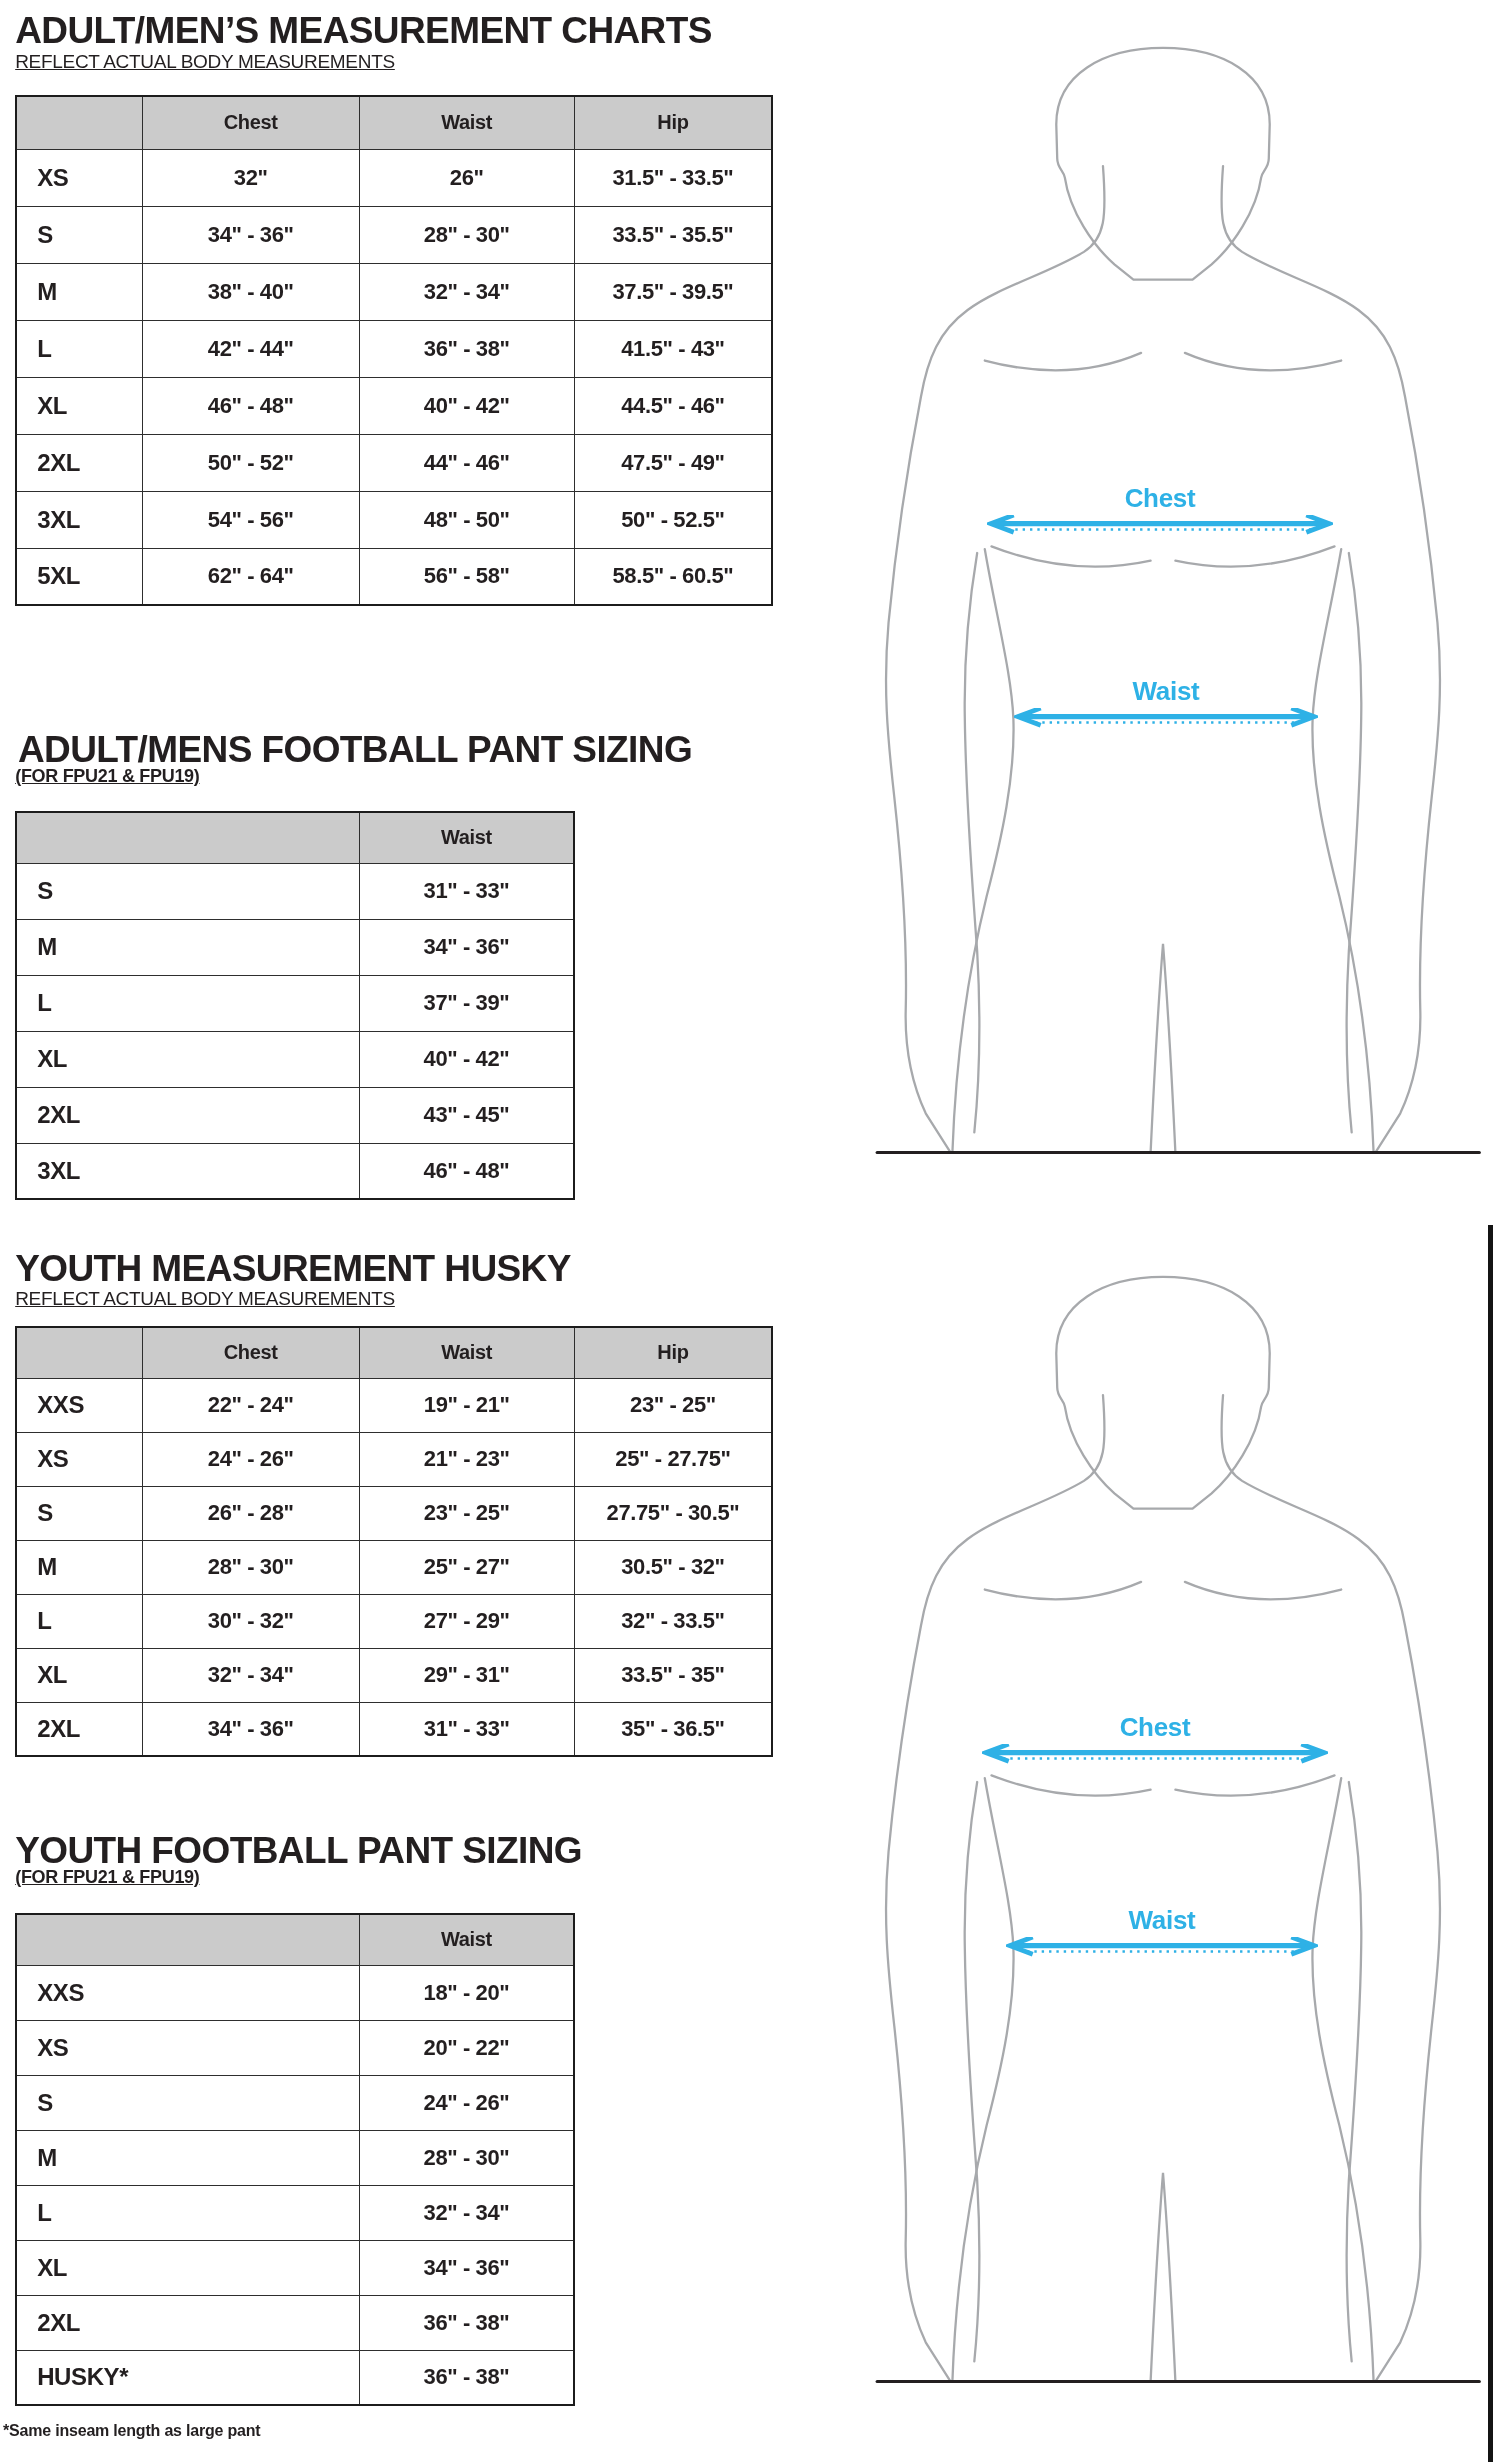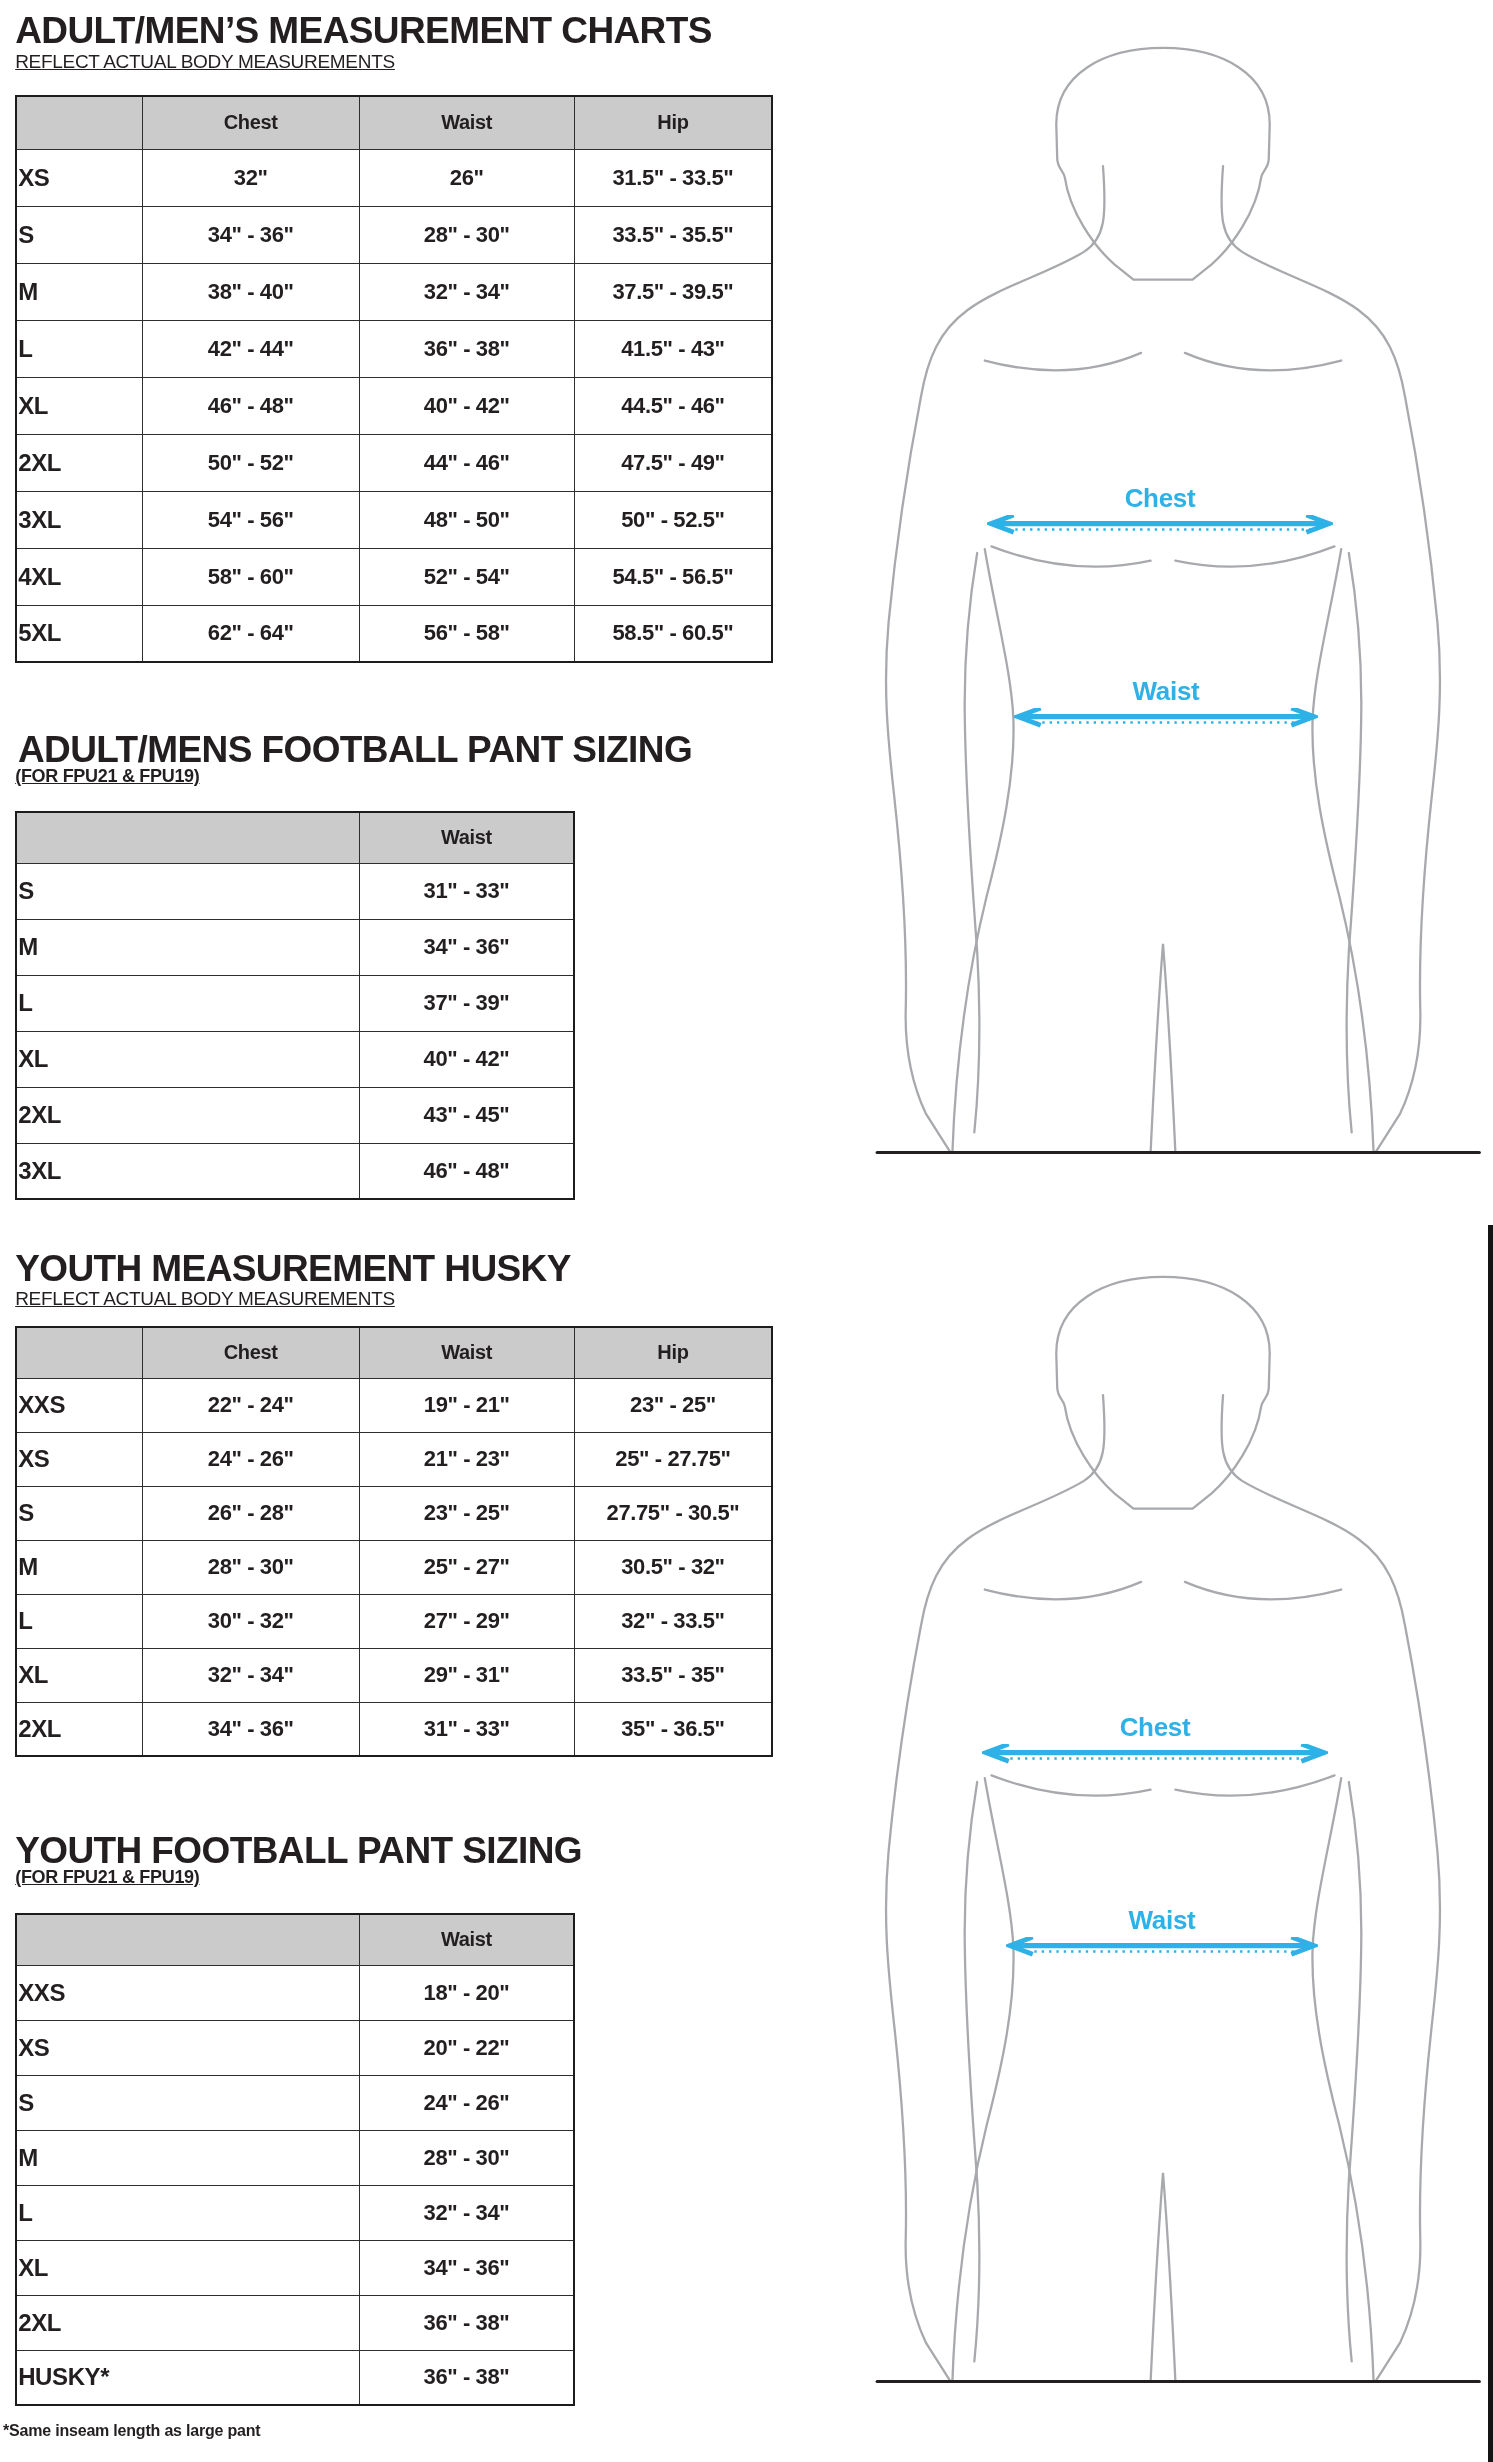--- a/index.html
+++ b/index.html
@@ -7,21 +7,21 @@
     width:1493px;height:2462px;position:relative;background:#ffffff;
     font-family:"Liberation Sans",sans-serif;color:#231f20;overflow:hidden;
   }
   .abs{position:absolute;}
   .sec-title{font-size:37px;font-weight:bold;letter-spacing:-0.6px;white-space:nowrap;}
   .sec-sub{font-size:19px;font-weight:400;letter-spacing:-0.3px;white-space:nowrap;text-decoration:underline;}
   .sec-sub.bold{font-size:18px;font-weight:bold;}
   table.size-table{border-collapse:collapse;border:2.9px solid #1c1c1c;table-layout:fixed;background:#fff;}
   table.size-table td,table.size-table th{border:1.9px solid #2e2e2e;overflow:hidden;}
   table.size-table th.col-h{background:#cbcbcb;font-size:20px;font-weight:bold;text-align:center;letter-spacing:-0.3px;}
-  table.size-table td.size-cell{text-align:left;padding-left:1px;font-size:24px;font-weight:bold;letter-spacing:-0.4px;margin-top:12px;}
+  table.size-table td.size-cell{text-align:left;padding-left:20px;font-size:24px;font-weight:bold;letter-spacing:-0.4px;margin-top:12px;}
   table.size-table td.value-cell{text-align:center;font-size:22px;font-weight:bold;letter-spacing:-0.4px;}
   table.t1 thead tr{height:53px;}  table.t1 tbody tr{height:57px;}
   table.t2 thead tr{height:51px;}  table.t2 tbody tr{height:56px;}
   table.t3 thead tr{height:51px;}  table.t3 tbody tr{height:54px;}
   table.t4 thead tr{height:51px;}  table.t4 tbody tr{height:55px;}
   .measure-arrow{position:absolute;text-align:center;}
   .measure-arrow .lbl{display:block;font-size:26px;font-weight:bold;line-height:29px;margin-bottom:1.9px;letter-spacing:-0.3px;}
   .measure-arrow svg{display:block;}
   .footnote{font-size:16px;font-weight:bold;letter-spacing:-0.2px;}
   .edge-bar{position:absolute;background:#141414;}
@@ -104,26 +104,20 @@
         <td class="value-cell">44" - 46"</td>
         <td class="value-cell">47.5" - 49"</td>
       </tr>
       <tr>
         <td class="size-cell">3XL</td>
         <td class="value-cell">54" - 56"</td>
         <td class="value-cell">48" - 50"</td>
         <td class="value-cell">50" - 52.5"</td>
       </tr>
       <tr>
-        <td class="size-cell">4XL</td>
-        <td class="value-cell">58" - 60"</td>
-        <td class="value-cell">52" - 54"</td>
-        <td class="value-cell">54.5" - 56.5"</td>
-      </tr>
-      <tr>
         <td class="size-cell">5XL</td>
         <td class="value-cell">62" - 64"</td>
         <td class="value-cell">56" - 58"</td>
         <td class="value-cell">58.5" - 60.5"</td>
       </tr>
     </tbody>
   </table>
 
 <div class="abs sec-title" style="left:18px;top:729px">ADULT/MENS FOOTBALL PANT SIZING</div>
 <div class="abs sec-sub bold" style="left:15.2px;top:766px">(FOR FPU21 &amp; FPU19)</div>

